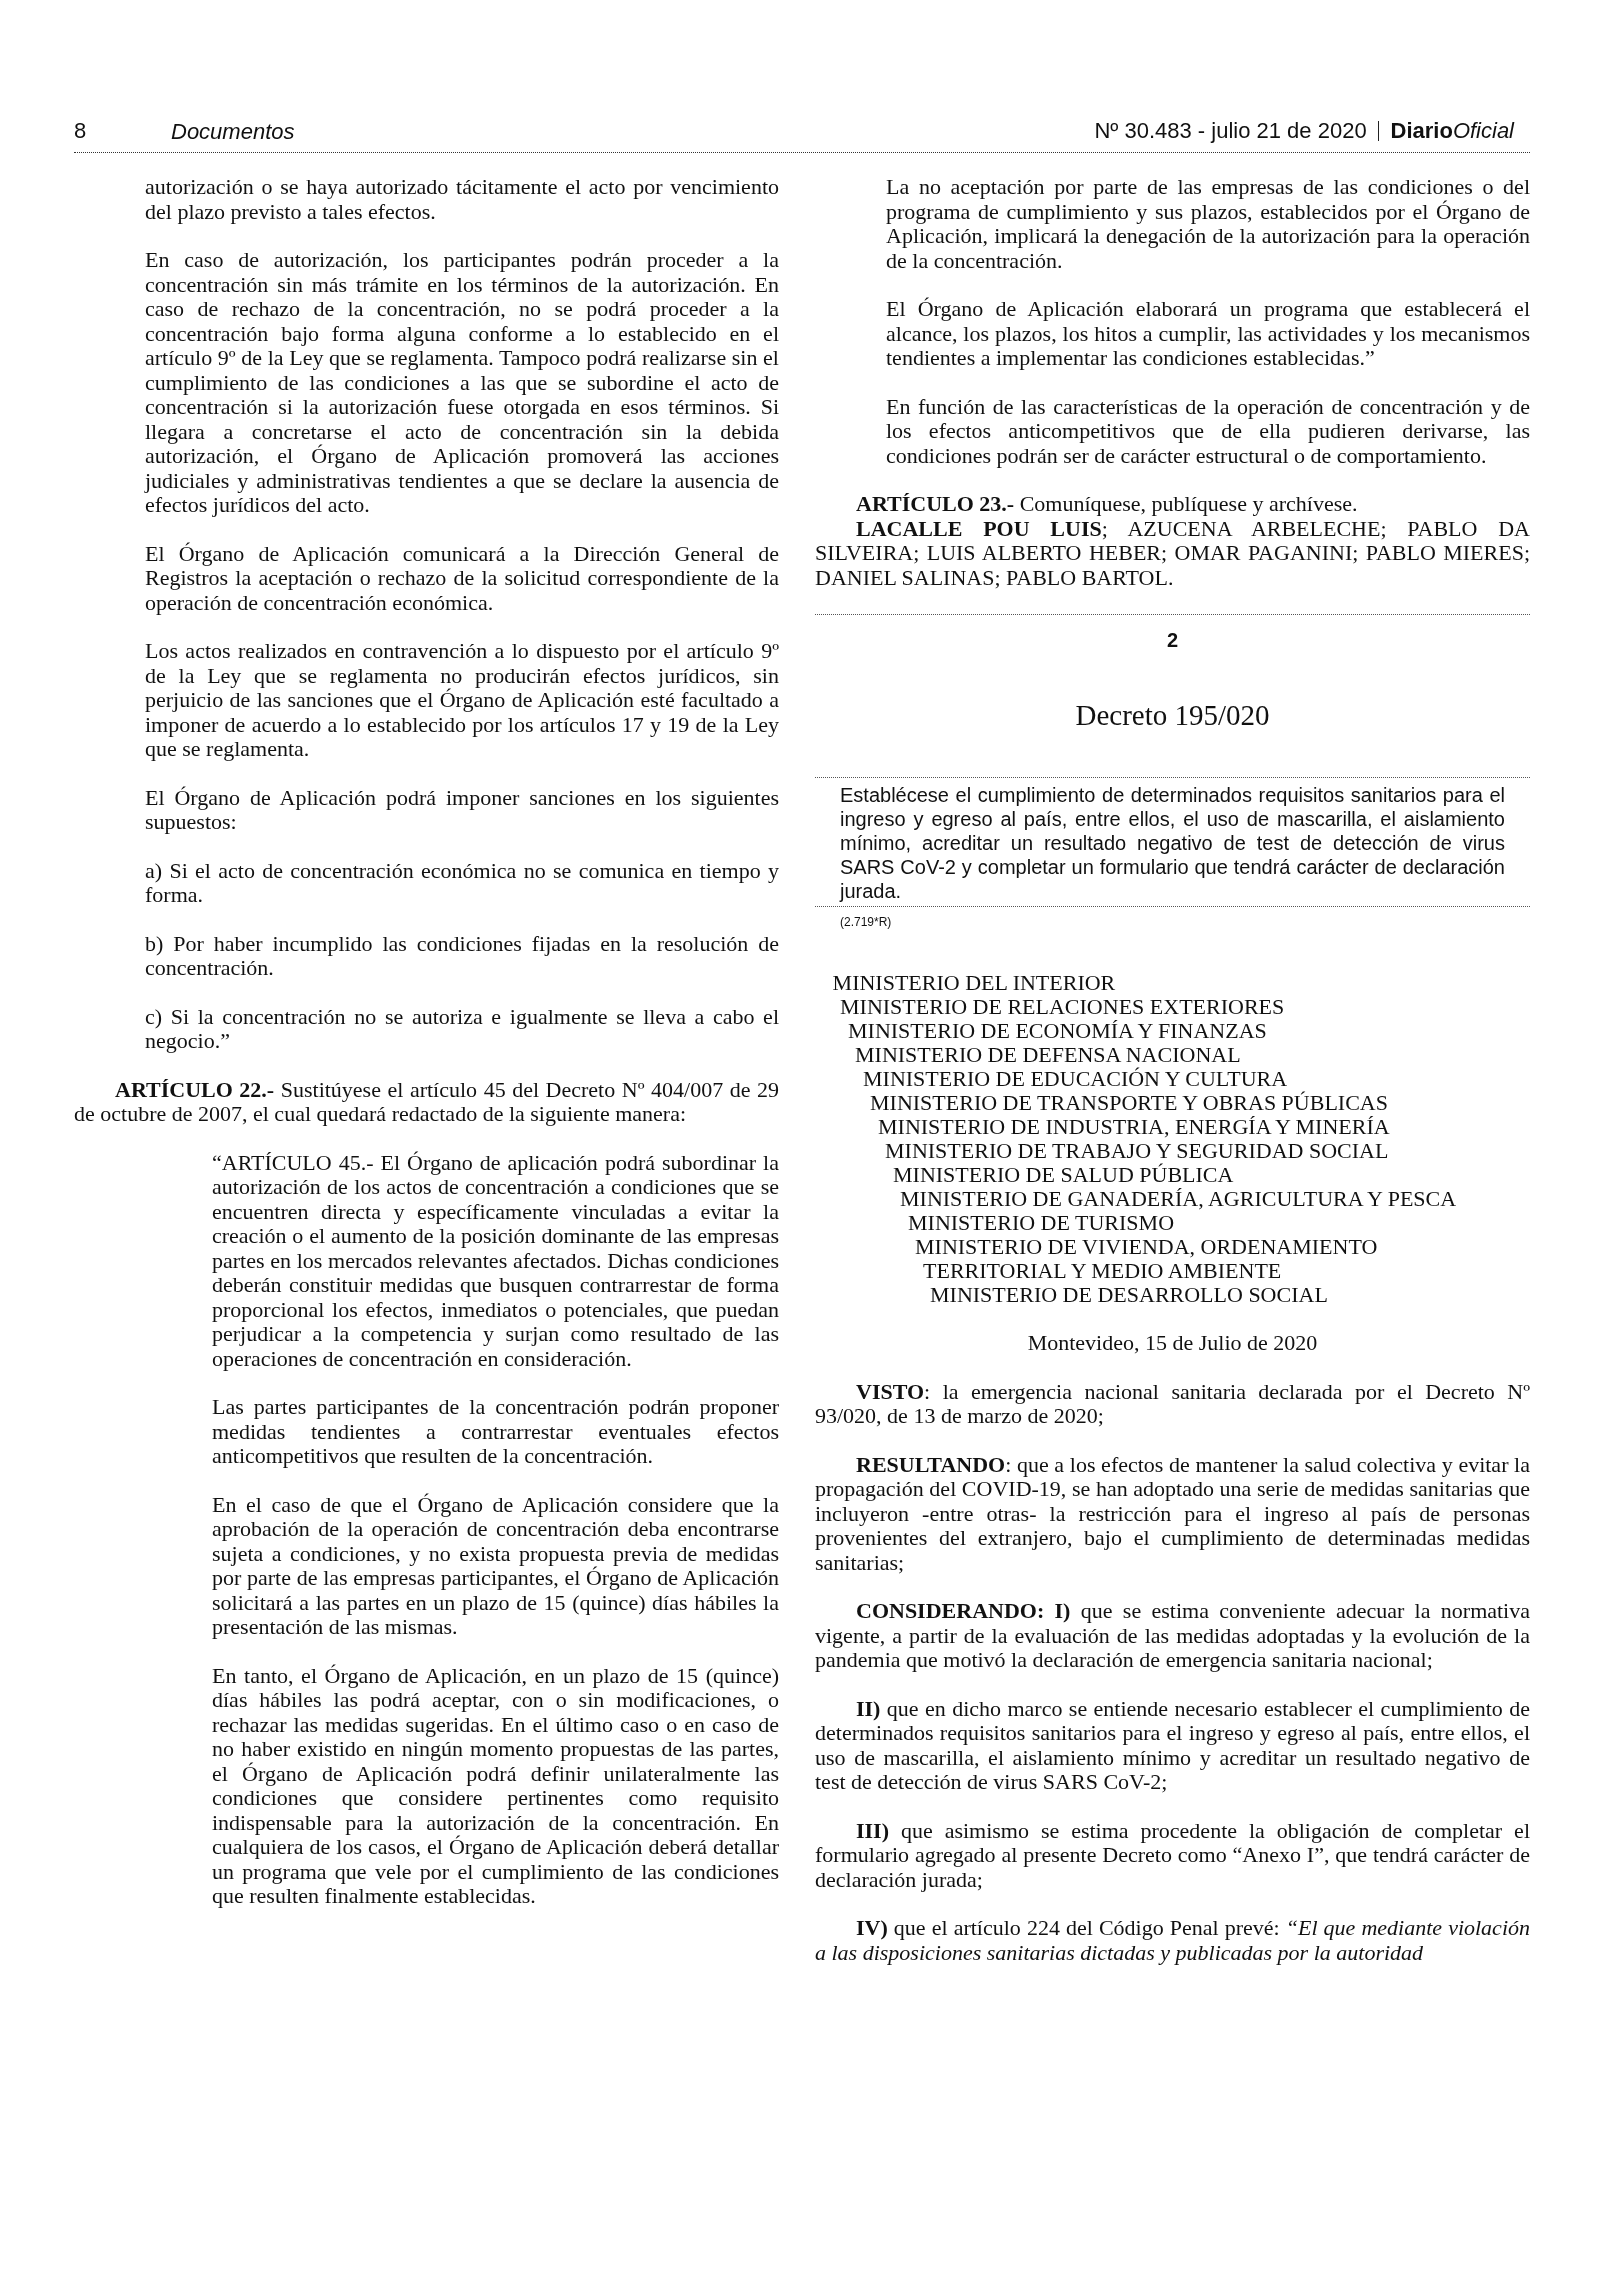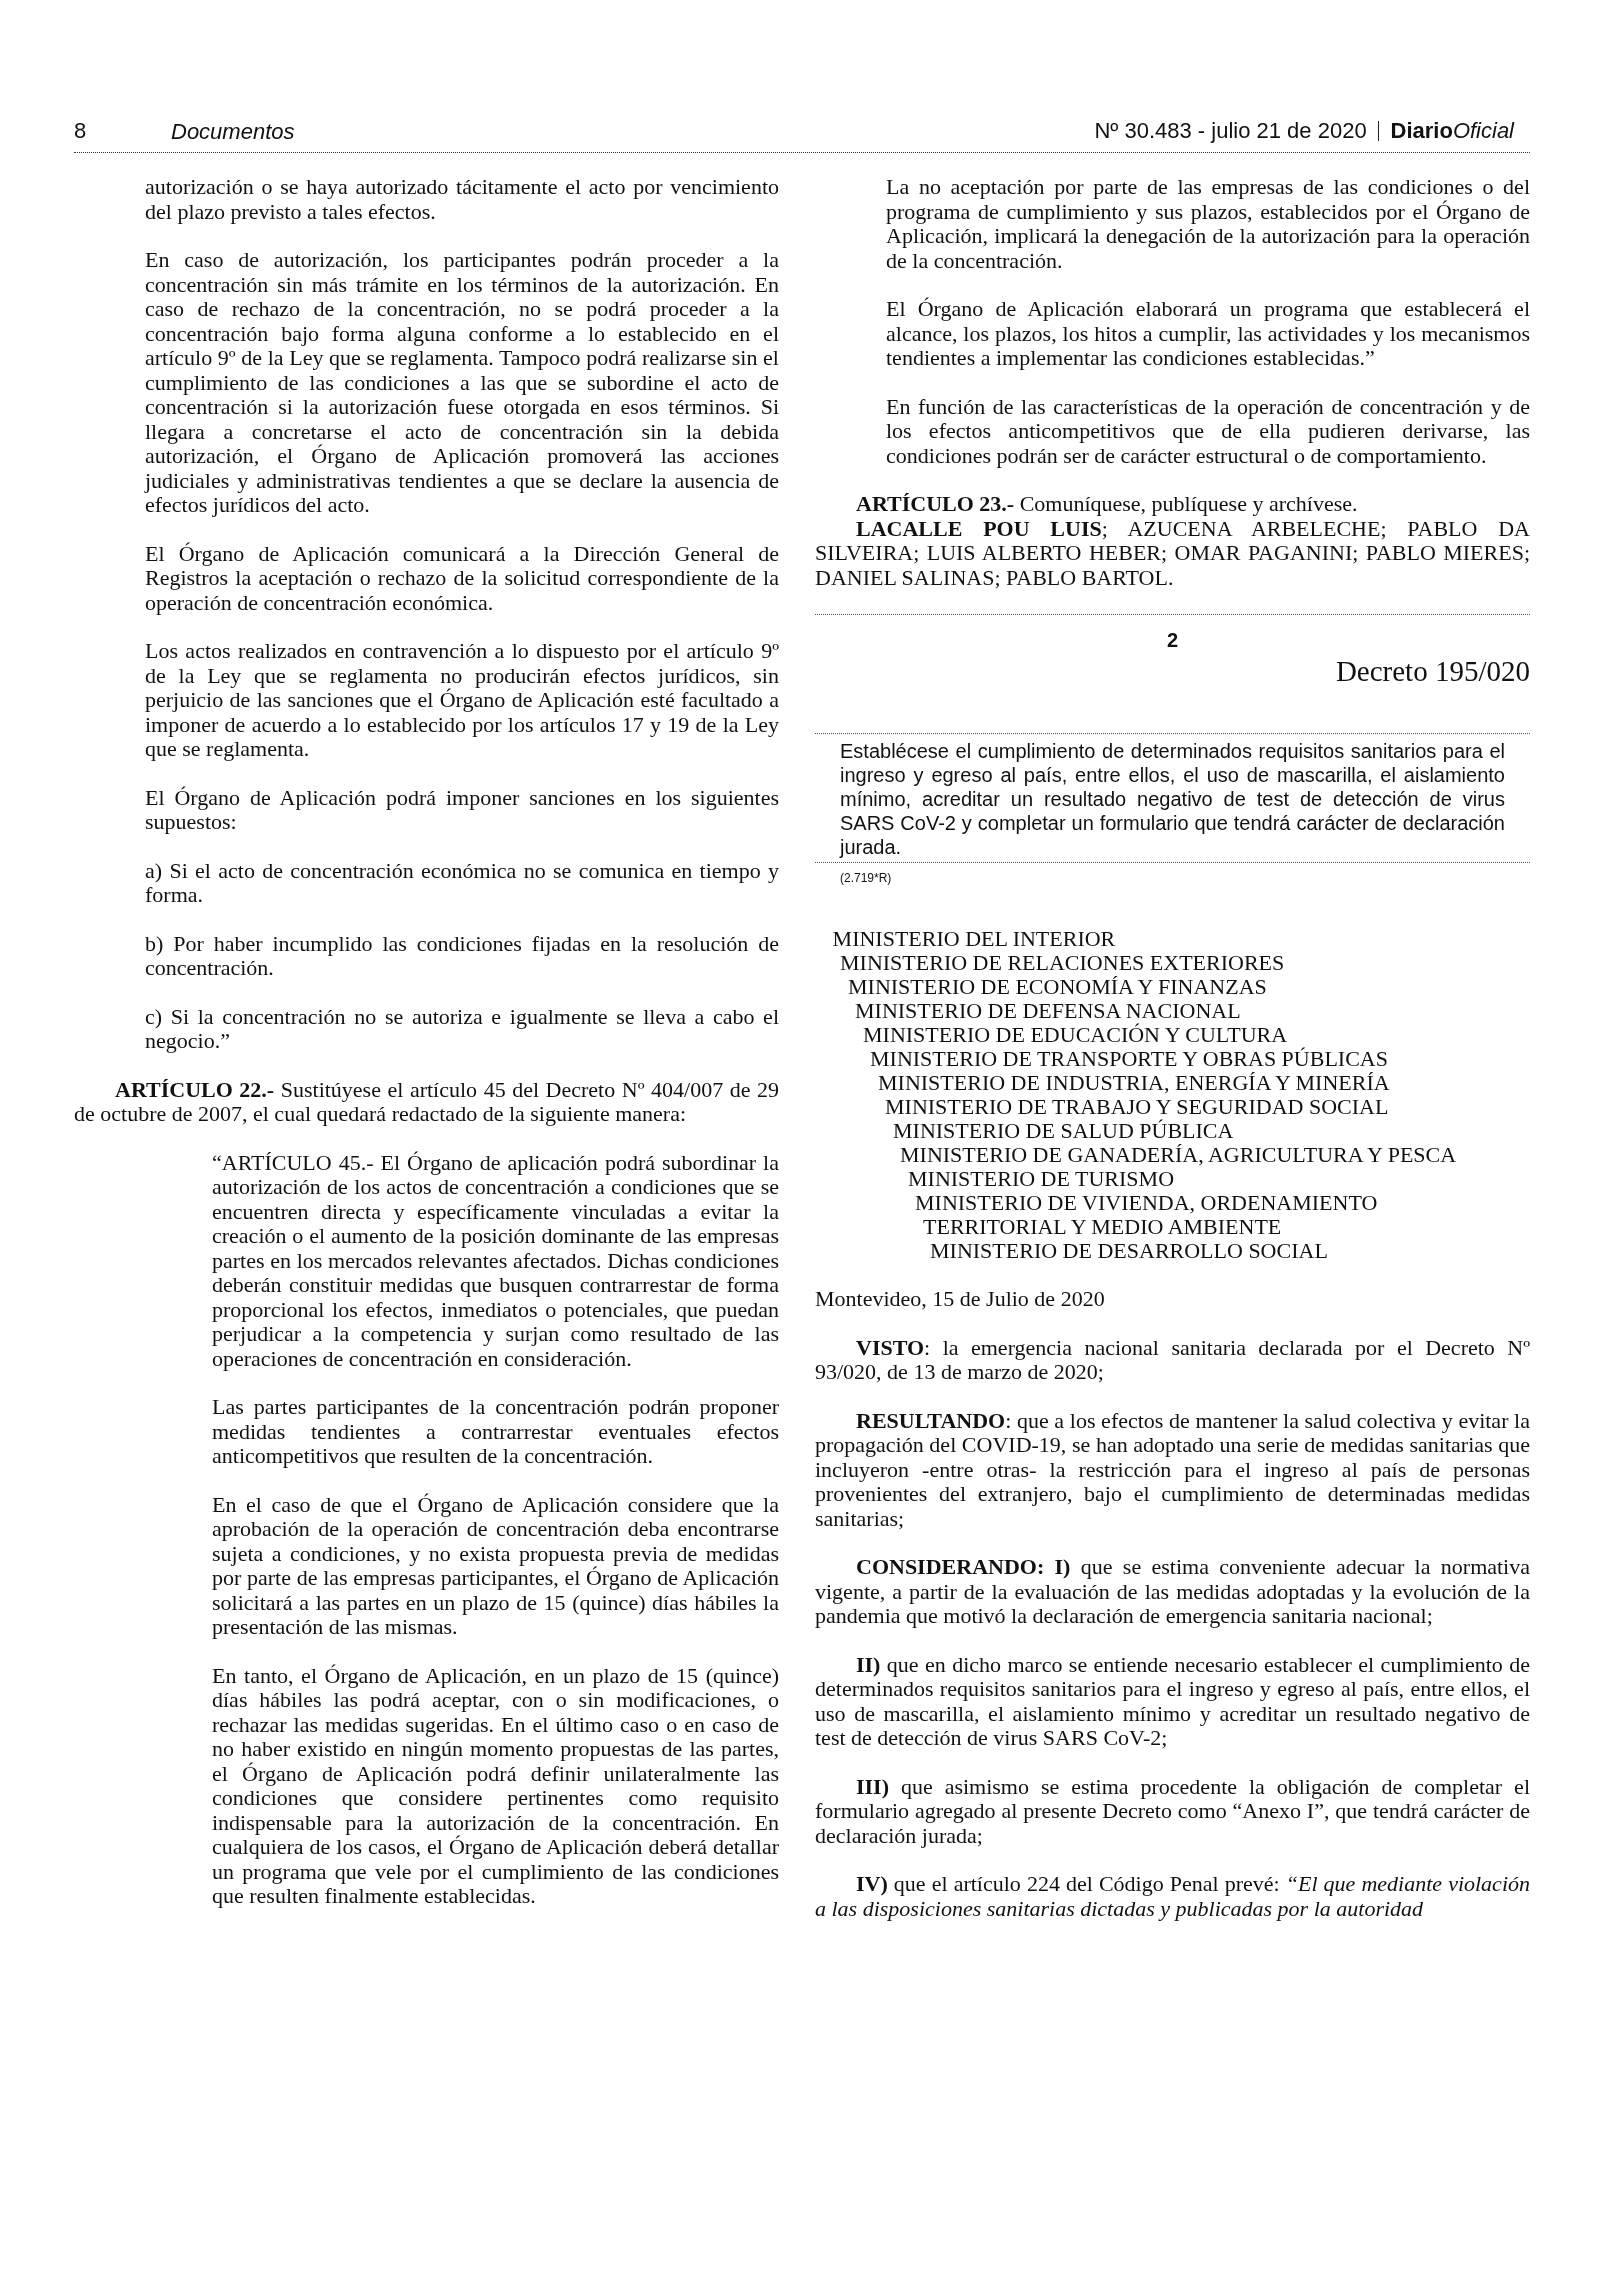--- a/index.html
+++ b/index.html
@@ -19,26 +19,26 @@
   #col-right { left: 815px; width: 715px; }
   .col p { margin: 0 0 24px 0; }
   .ind { padding-left: 71px; }
   .ind2 { padding-left: 138px; }
   .fi { text-indent: 41px; }
   .b { font-weight: bold; }
   .i { font-style: italic; }
 
   .dot-rule { border-top: 1.9px dotted #555; height: 0; margin: 0; }
   .dec-num { text-align: center; font-family: "Liberation Sans", sans-serif; font-weight: bold; font-size: 20px; margin-top: 12.5px; line-height: 25px; }
-  .dec-title { text-align: right; font-family: "Liberation Serif", serif; font-size: 29px; line-height: 36px; margin-bottom: 44px; }
+  .dec-title { text-align: center; font-family: "Liberation Serif", serif; font-size: 29px; line-height: 36px; margin-bottom: 44px; margin-top: 44px; }
   .summary { font-family: "Liberation Sans", sans-serif; font-size: 20px; line-height: 24px; padding: 5px 25px 3.8px 25px; text-align: justify; }
   .code { font-family: "Liberation Sans", sans-serif; font-size: 12px; line-height: 22.6px; padding: 3.8px 25px; margin-bottom: 34px; }
   .ministries { font-size: 22px; line-height: 24px; margin-bottom: 24px; text-align: left; }
   .ministries div { white-space: nowrap; }
-  .place-date { text-align: left; margin-bottom: 25px; }
+  .place-date { text-align: center; margin-bottom: 25px; }
 </style>
 </head>
 <body>
 
 <div id="header">
   <span id="page-num">8</span>
   <span id="section">Documentos</span>
   <span id="issue">
     <span>Nº 30.483 - julio 21 de 2020</span><span class="bar"></span><span class="brand-bold">Diario</span><span class="brand-ital">Oficial</span>
   </span>

